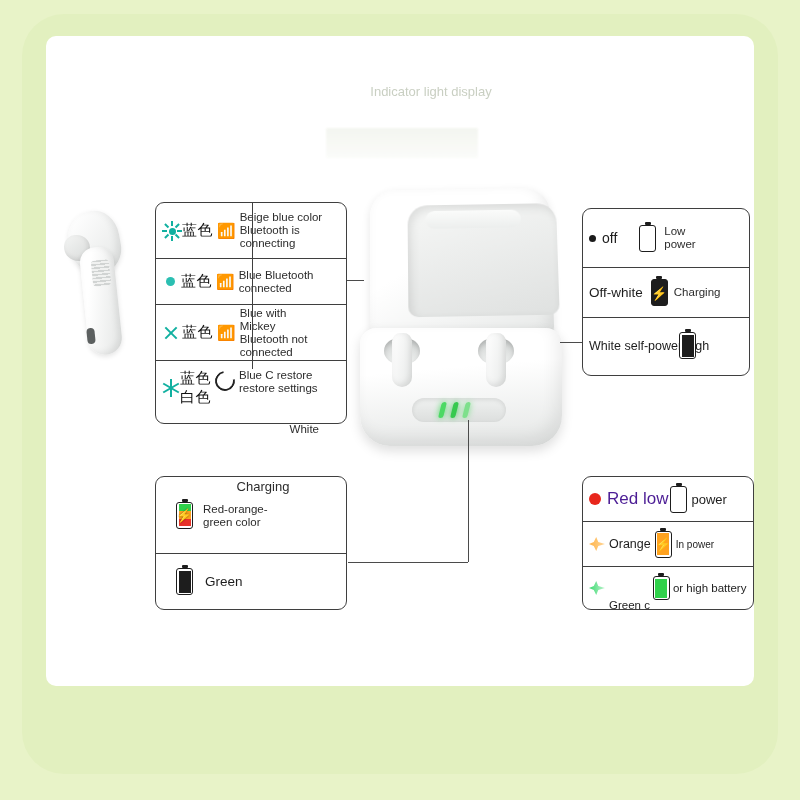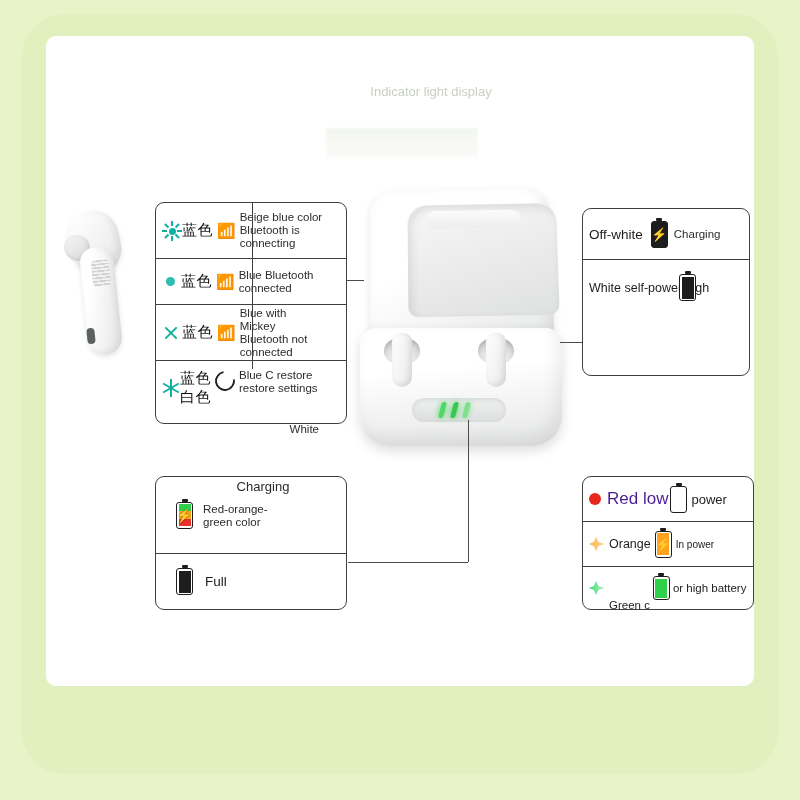--- a/index.html
+++ b/index.html
@@ -501,20 +501,26 @@
       <div style="display:flex; flex-direction:column; width:80px;">
         <span class="row-label">Blue C restore restore settings</span>
         <span class="row-label" style="text-align:right; margin-top:28px;">White</span>
       </div>
     </div>
   </div>
   <div class="vdiv" style="left:252px; top:203px; height:166px;"></div>
 
   <div class="box" id="box-case" style="left:582px; top:208px; width:168px; height:168px;">
 
+    <div class="row" style="height:58px;">
+      <div class="dot-black"></div>
+      <span style="font-size:14px; color:#1d1d1d;">off</span>
+      <div class="batt empty" style="margin:0 8px 0 22px;"></div>
+      <span class="row-label" style="width:40px;">Low power</span>
+    </div>
 
     <div class="row" style="height:50px;">
       <span style="font-size:13.5px; color:#1d1d1d;">Off-white</span>
       <div class="batt dark-bolt" style="margin:0 6px 0 8px;">
           <div class="bolt">⚡</div>
         </div>
       <span class="row-label">Charging</span>
     </div>
 
     <div class="row" style="height:56px;">
@@ -535,21 +541,21 @@
       <div style="display:flex; flex-direction:column;">
         <span class="row-label" style="font-size:13px; text-align:center; margin:-22px 0 10px 28px;">Charging</span>
         <span class="row-label" style="width:92px;">Red-orange-green color</span>
       </div>
     </div>
 
     <div class="row" style="height:56px;">
       <div class="batt full" style="margin:0 12px 0 14px;">
           <div class="fill"></div>
         </div>
-      <span style="font-size:13.5px; color:#1d1d1d;">Full</span>
+      <span style="font-size:13.5px; color:#1d1d1d;">Green</span>
     </div>
   </div>
 
   <div class="box" id="box-battery" style="left:582px; top:476px; width:172px; height:134px;">
 
     <div class="row" style="height:44px;">
       <div class="dot-red"></div>
       <span style="font-size:17px; color:#4c1d95;">Red low</span>
       <div class="batt empty" style="margin:0 4px 0 2px;"></div>
       <span style="font-size:13px; color:#1d1d1d;">power</span>

